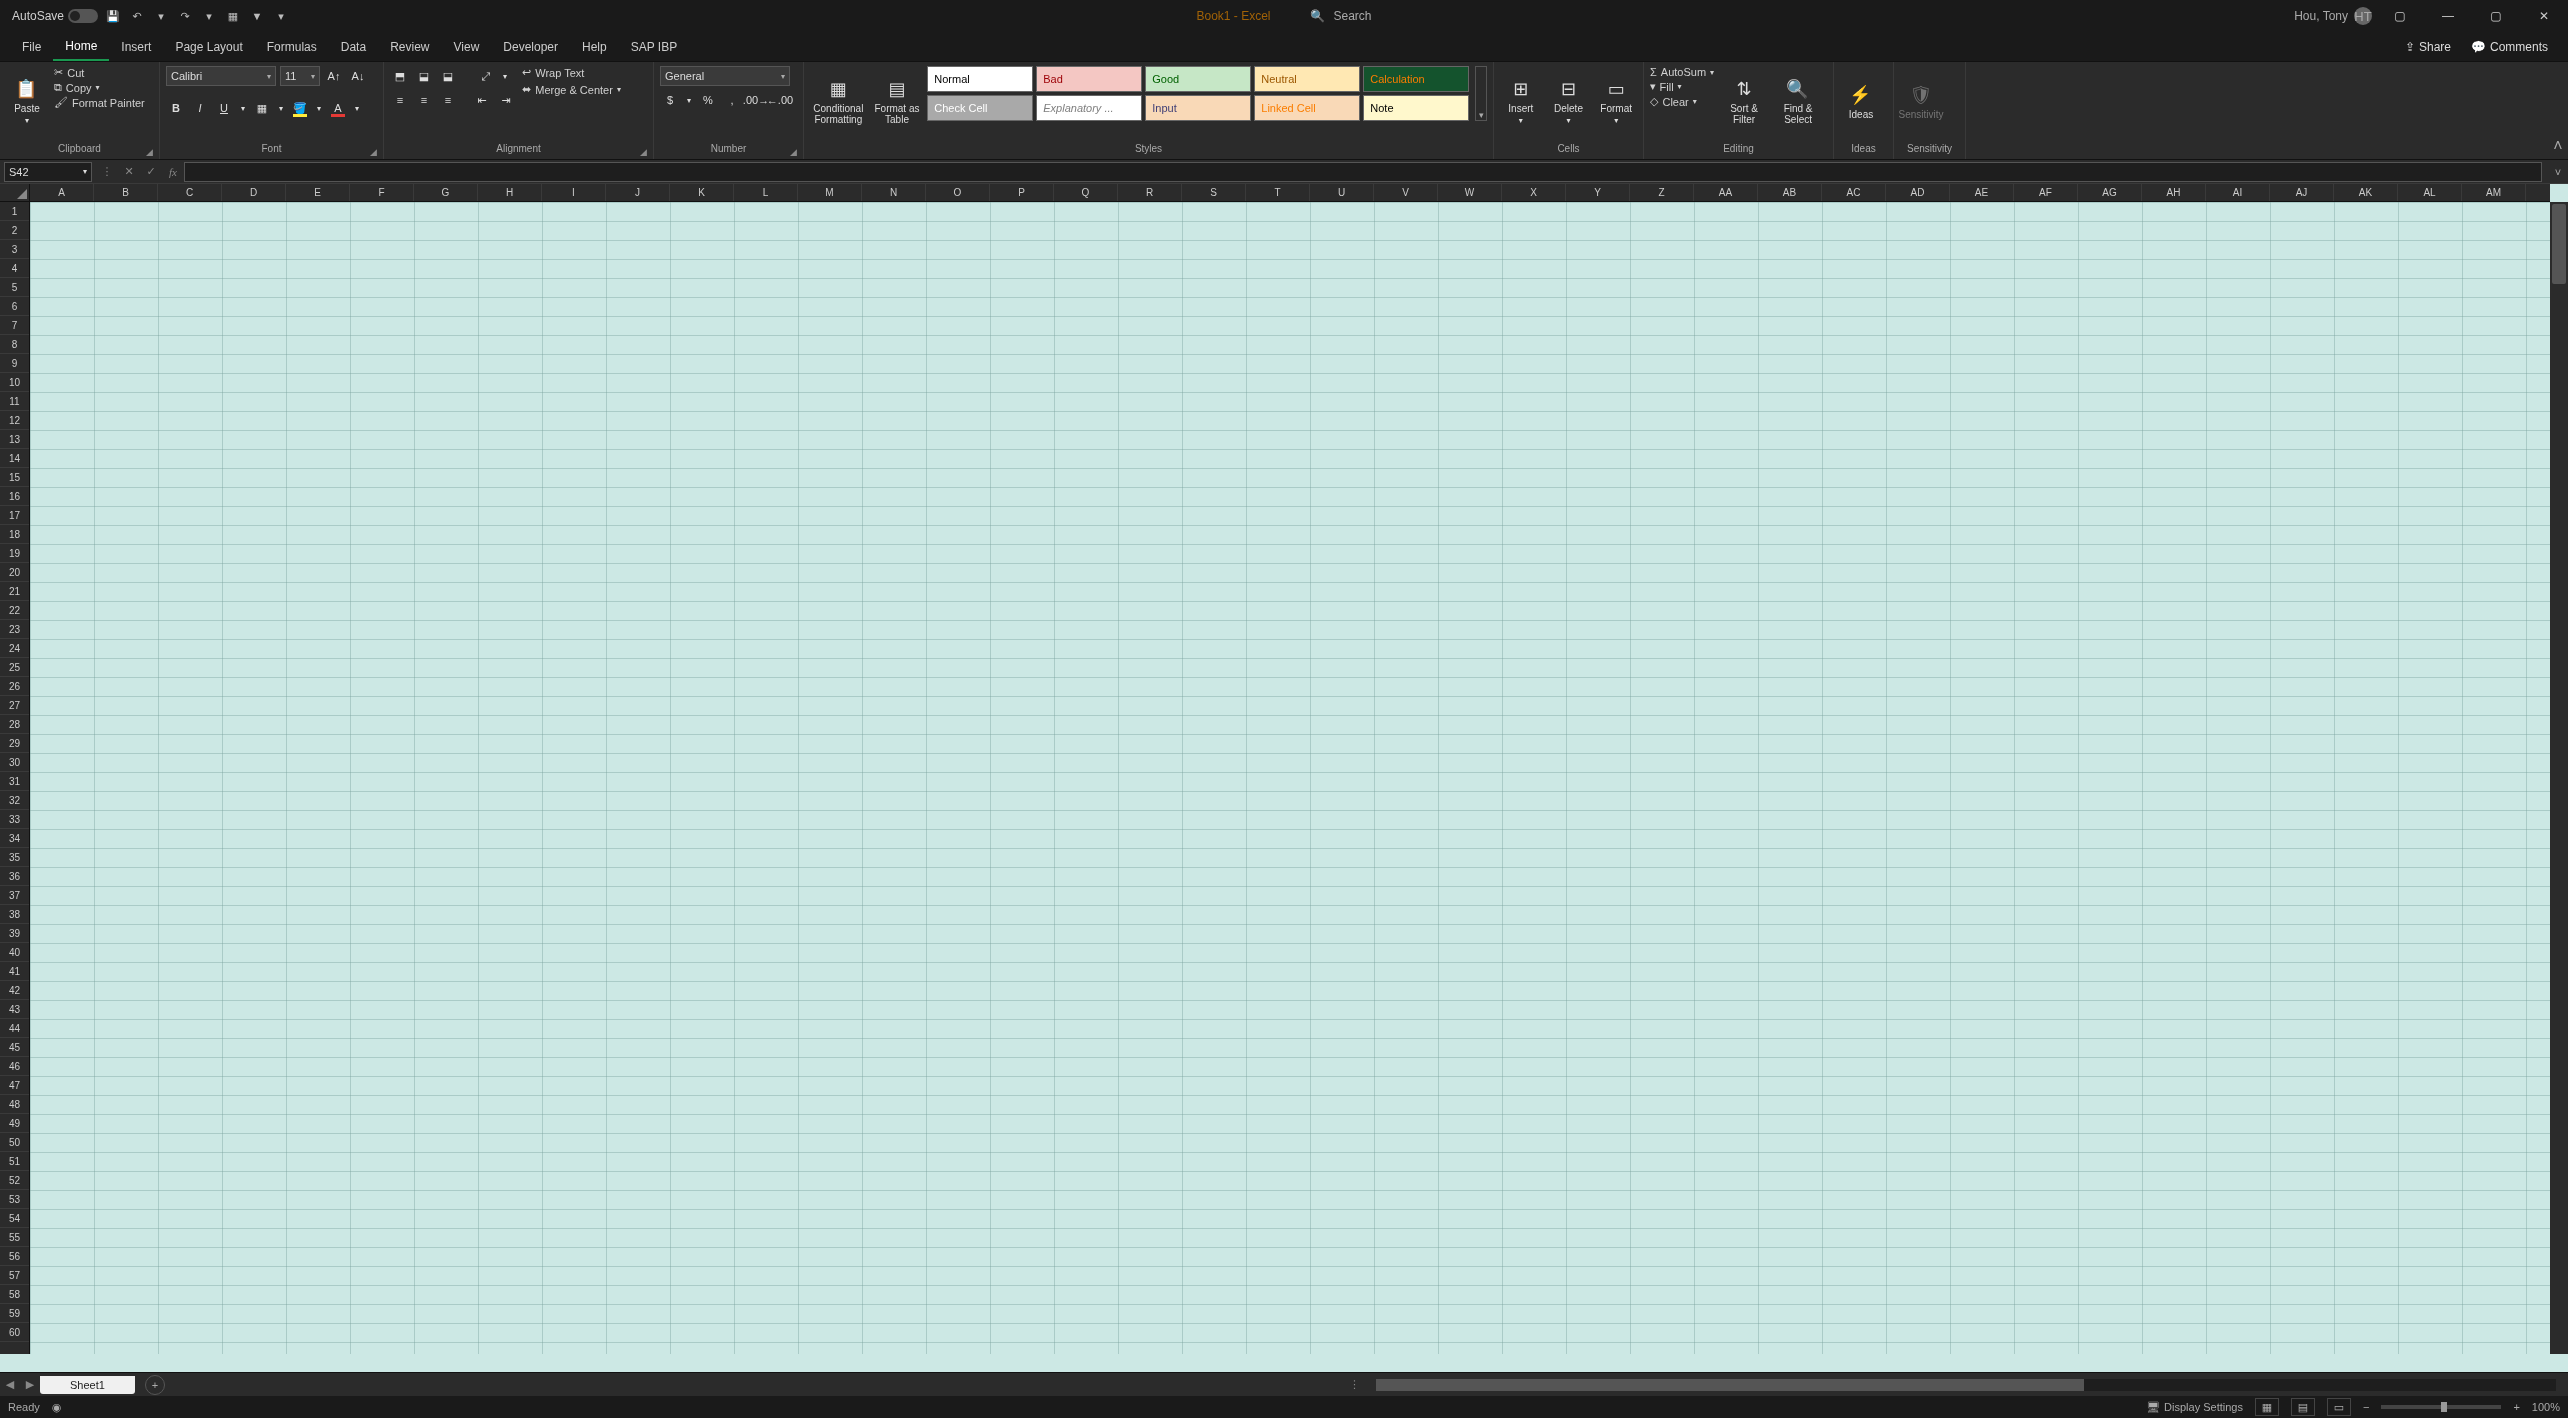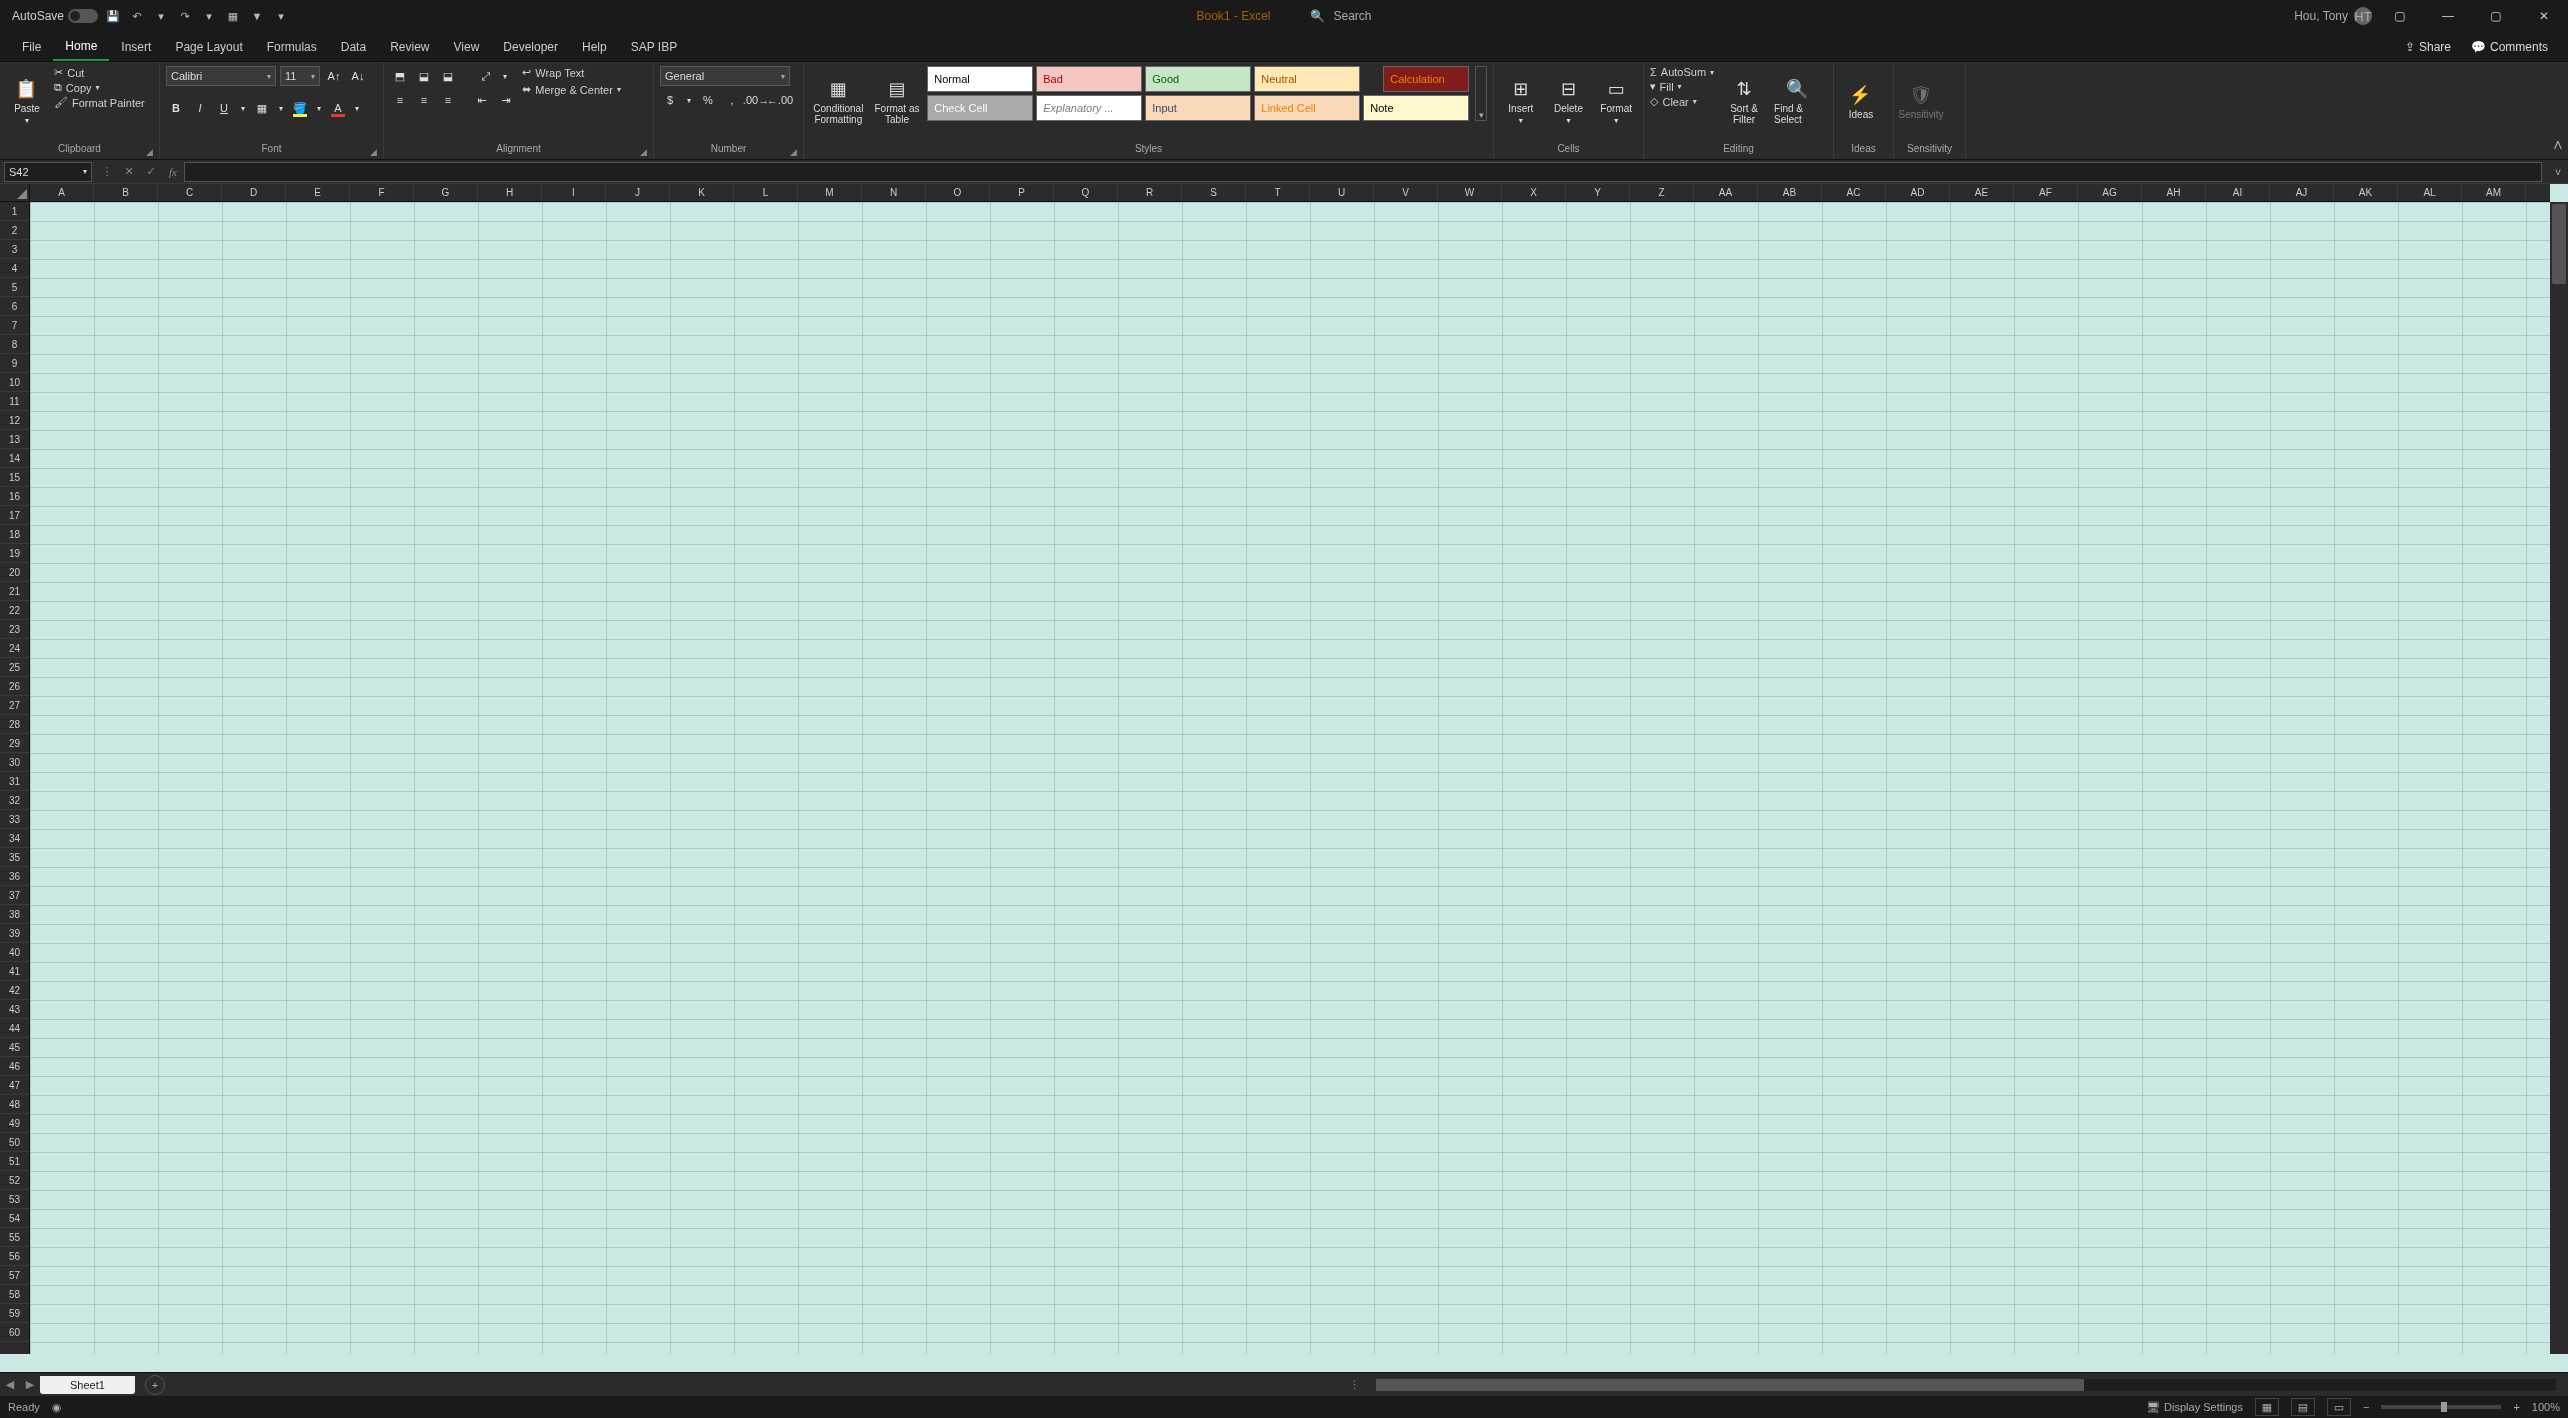--- a/index.html
+++ b/index.html
@@ -282,21 +282,21 @@
           </div>
         <div class="style-cell" style="background:#f4c7c3;color:#9c0006;">
             <span>Bad</span>
           </div>
         <div class="style-cell" style="background:#c6e7c6;color:#006100;">
             <span>Good</span>
           </div>
         <div class="style-cell" style="background:#ffe8b3;color:#9c5700;">
             <span>Neutral</span>
           </div>
-        <div class="style-cell" style="background:#7f1d1d;color:#fa7d00;margin-left:20px;">
+        <div class="style-cell" style="background:#14532d;color:#fa7d00;">
             <span>Calculation</span>
           </div>
         <div class="style-cell" style="background:#a9a9a9;color:#fff;">
             <span>Check Cell</span>
           </div>
         <div class="style-cell" style="background:#fff;color:#7f7f7f;font-style:italic;">
             <span>Explanatory ...</span>
           </div>
         <div class="style-cell" style="background:#f9d9b7;color:#3f3f76;">
             <span>Input</span>
@@ -352,21 +352,21 @@
             <span>Clear</span>
             <span style="font-size:8px;">▾</span>
           </div>
       </div>
       <div class="big-btn" style="width:48px;">
           <span class="ico">⇅</span>
           <span style="text-align:center;line-height:11px;">Sort &amp; Filter</span>
         </div>
       <div class="big-btn" style="width:48px;">
           <span class="ico">🔍</span>
-          <span style="text-align:left;line-height:11px;">Find &amp; Select</span>
+          <span style="text-align:center;line-height:11px;">Find &amp; Select</span>
         </div>
     </div>
     <div class="group-label"><span>Editing</span></div>
   </div>
 
   <div class="group" style="width:60px;">
     <div class="group-body">
       <div class="big-btn">
           <span class="ico" style="color:#4fc3f7;">⚡</span>
           <span>Ideas</span>

